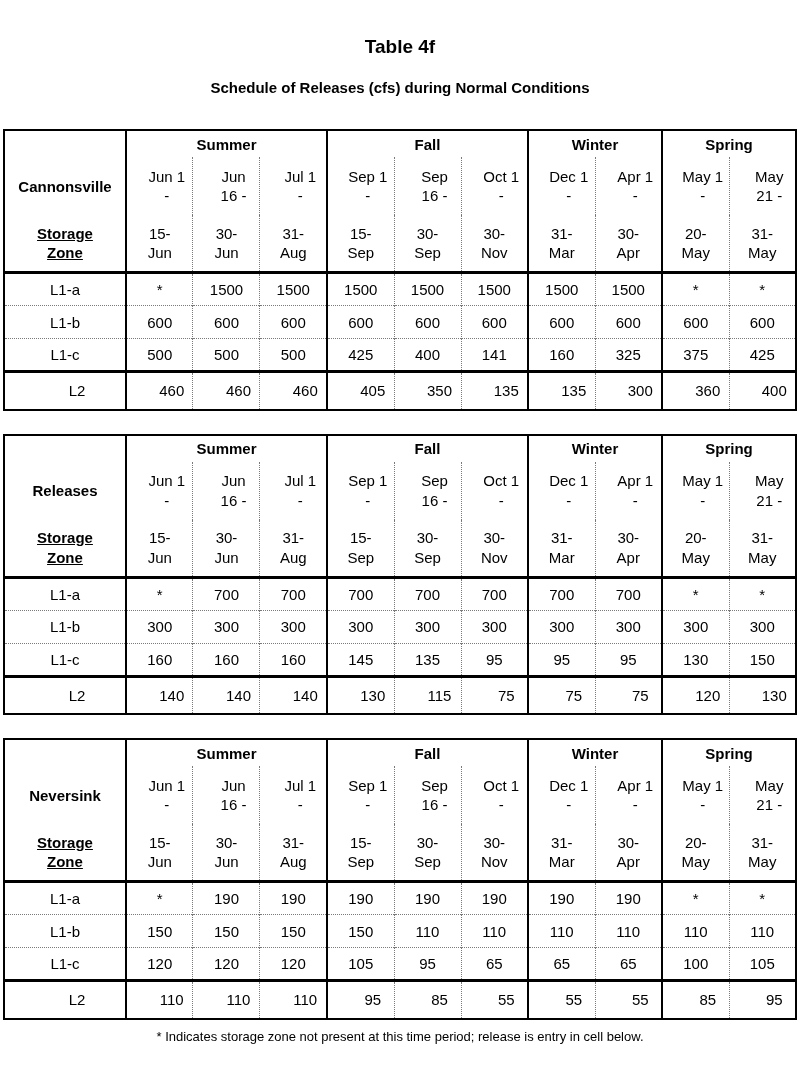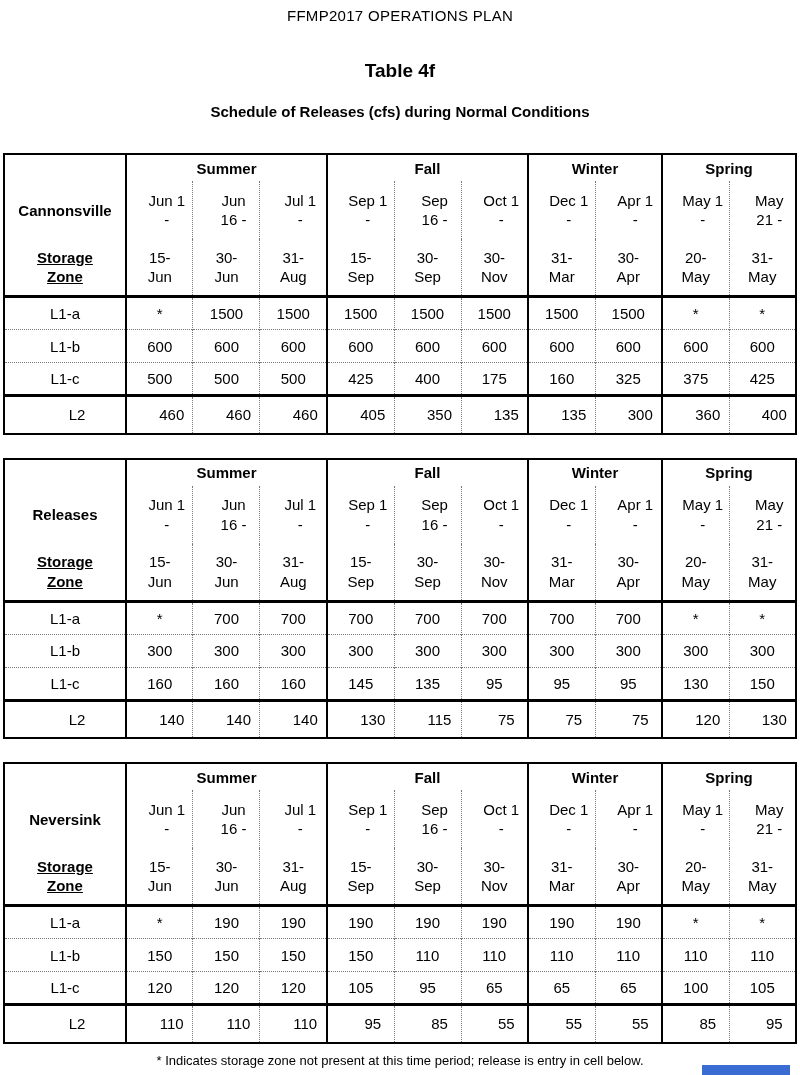--- a/index.html
+++ b/index.html
@@ -47,21 +47,20 @@
   th.hide-top { border-top-style:hidden; }
 
   .footnote { text-align:center; margin-top:9px; font-size:13px; }
 
   .highlight-bar { position:absolute; left:702px; top:1065px; width:88px; height:10px; }
 </style>
 </head>
 <body>
 
 <div class="page">
-  <div class="doc-title">FFMP2017 OPERATIONS PLAN</div>
   <div class="caption">Table 4f</div>
   <div class="subtitle">Schedule of Releases (cfs) during Normal Conditions</div>
 
   <table id="tbl0" class="release-table t-first">
       <colgroup>
         <col class="c-rowhead">
         <col>
         <col>
         <col>
         <col>
@@ -156,21 +155,21 @@
           <td class="v-solid">600</td>
           <td class="v-dot">600</td>
         </tr>
         <tr class="dot-top">
           <th class="zone-label">L1-c</th>
           <td class="v-solid">500</td>
           <td class="v-dot">500</td>
           <td class="v-dot">500</td>
           <td class="v-solid">425</td>
           <td class="v-dot">400</td>
-          <td class="v-dot">175</td>
+          <td class="v-dot">141</td>
           <td class="v-solid">160</td>
           <td class="v-dot">325</td>
           <td class="v-solid">375</td>
           <td class="v-dot">425</td>
         </tr>
         <tr class="l2-row">
           <th class="zone-label">L2</th>
           <td class="v-solid">460</td>
           <td class="v-dot">460</td>
           <td class="v-dot">460</td>

